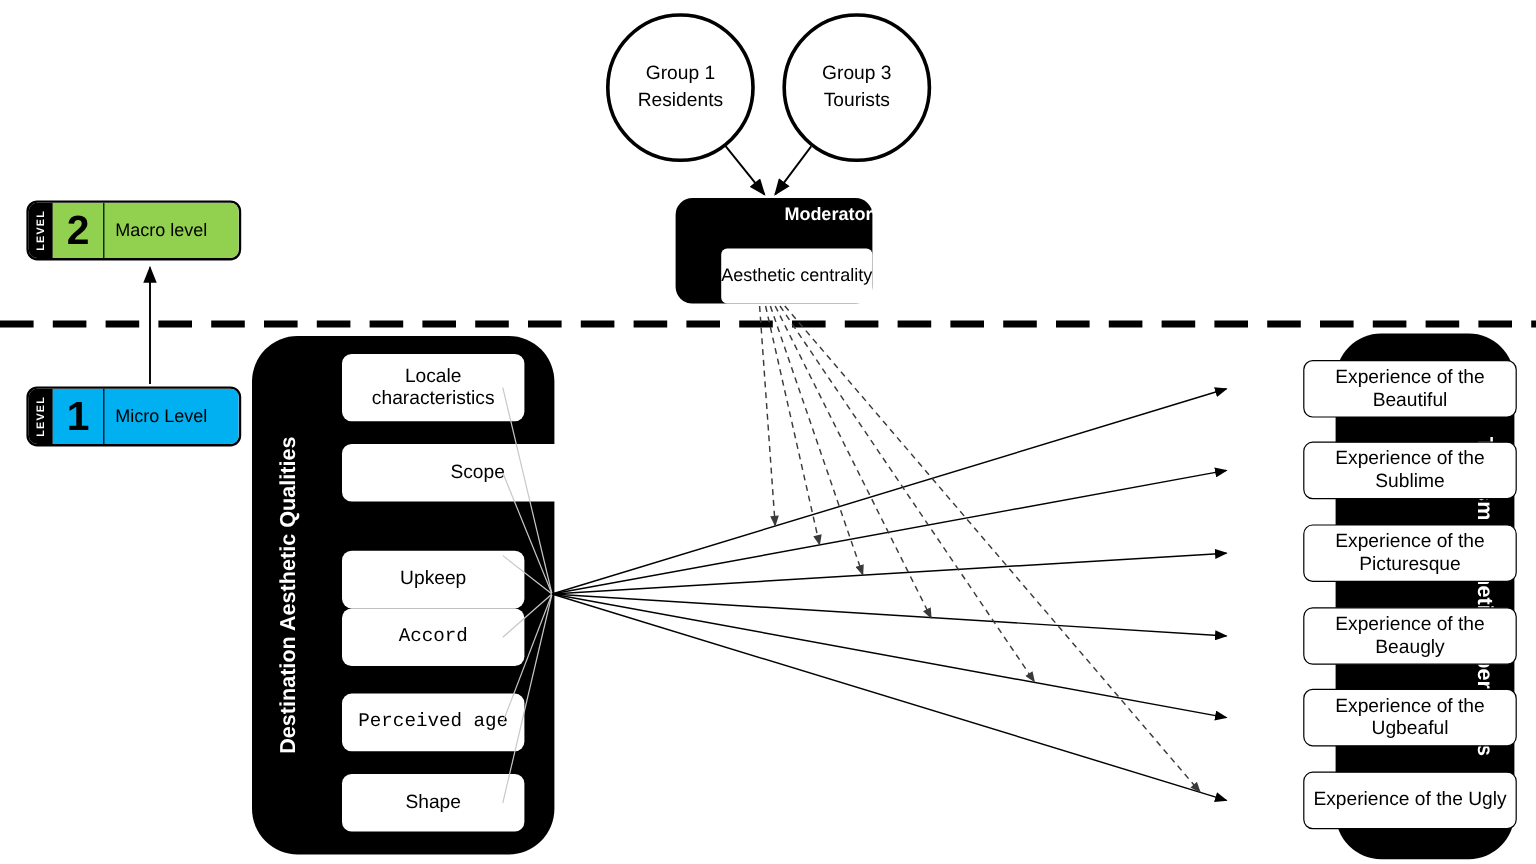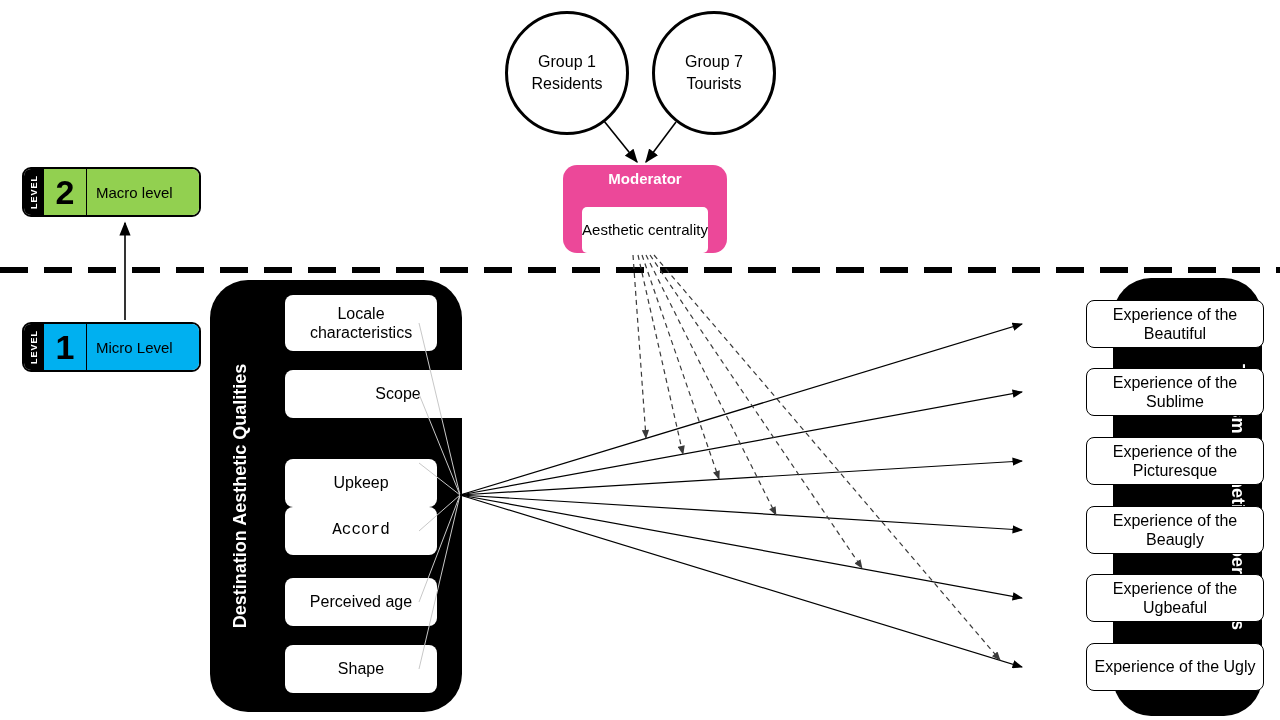--- a/index.html
+++ b/index.html
@@ -10,21 +10,21 @@
   
   .group-circle{
     position:absolute;width:118px;height:118px;border-radius:50%;
     border:3px solid #000;background:#fff;display:flex;flex-direction:column;
     align-items:center;justify-content:center;text-align:center;
     font-size:16px;line-height:1.35;
   }
   
   .moderator{
     position:absolute;left:563px;top:165px;width:164px;height:88px;
-    background:#ec4899;border-radius:14px;display:flex;flex-direction:column;align-items:center;
+    background:#000000;border-radius:14px;display:flex;flex-direction:column;align-items:flex-end;
   }
   .moderator-title{color:#fff;font-weight:bold;font-size:15px;margin-top:5px;}
   .moderator-item{
     margin-top:20px;width:126px;height:48px;background:#fff;border-radius:5px;
     display:flex;align-items:center;justify-content:center;text-align:center;
     font-size:15px;line-height:1.15;
   }
   
   .badge{
     position:absolute;left:22px;width:179px;height:50px;border:2px solid #000;
@@ -67,21 +67,21 @@
 </head>
 <body>
 
 <div class="canvas">
 
   <div class="group-circle" style="left:505px;top:11px;">
     <span>Group 1</span>
     <span>Residents</span>
   </div>
   <div class="group-circle" style="left:652px;top:11px;">
-    <span>Group 7</span>
+    <span>Group 3</span>
     <span>Tourists</span>
   </div>
 
   <div class="moderator">
     <div class="moderator-title">Moderator</div>
     <div class="moderator-item">Aesthetic centrality</div>
   </div>
 
   <div class="badge" style="top:167px;">
     <div class="badge-strip">
@@ -102,21 +102,21 @@
     </div>
   </div>
 
   <div class="panel panel-left">
     <div class="v-title v-title-left">Destination Aesthetic Qualities</div>
   </div>
   <div class="item item-left" style="top:295px;height:56px;">Locale characteristics</div>
   <div class="item item-left" style="top:370px;padding-left:37px;">Scope</div>
   <div class="item item-left" style="top:459px;">Upkeep</div>
   <div class="item item-left" style="top:507px;font-family:Liberation Mono, monospace;">Accord</div>
-  <div class="item item-left" style="top:578px;">Perceived age</div>
+  <div class="item item-left" style="top:578px;font-family:Liberation Mono, monospace;">Perceived age</div>
   <div class="item item-left" style="top:645px;">Shape</div>
 
   <div class="panel panel-right">
     <div class="v-title v-title-right">Tourism Aesthetic Experiences</div>
   </div>
   <div class="item item-right" style="top:300px;">Experience of the Beautiful</div>
   <div class="item item-right" style="top:368px;">Experience of the Sublime</div>
   <div class="item item-right" style="top:437px;">Experience of the Picturesque</div>
   <div class="item item-right" style="top:506px;">Experience of the Beaugly</div>
   <div class="item item-right" style="top:574px;">Experience of the Ugbeaful</div>

